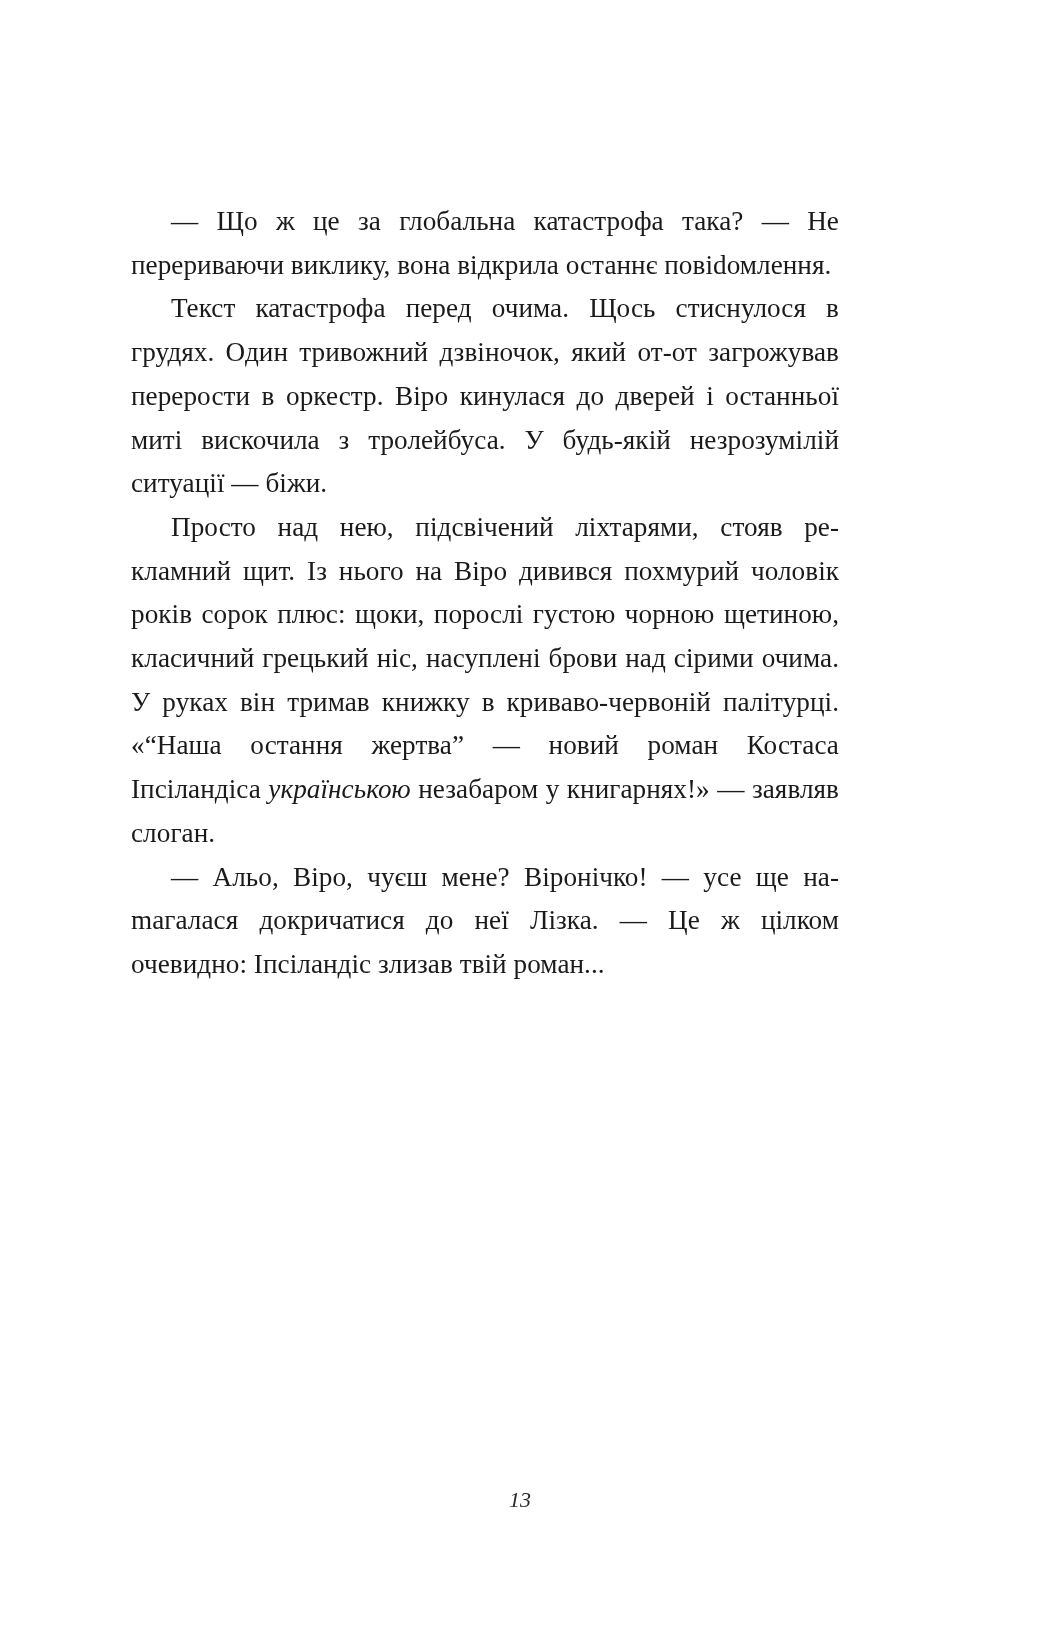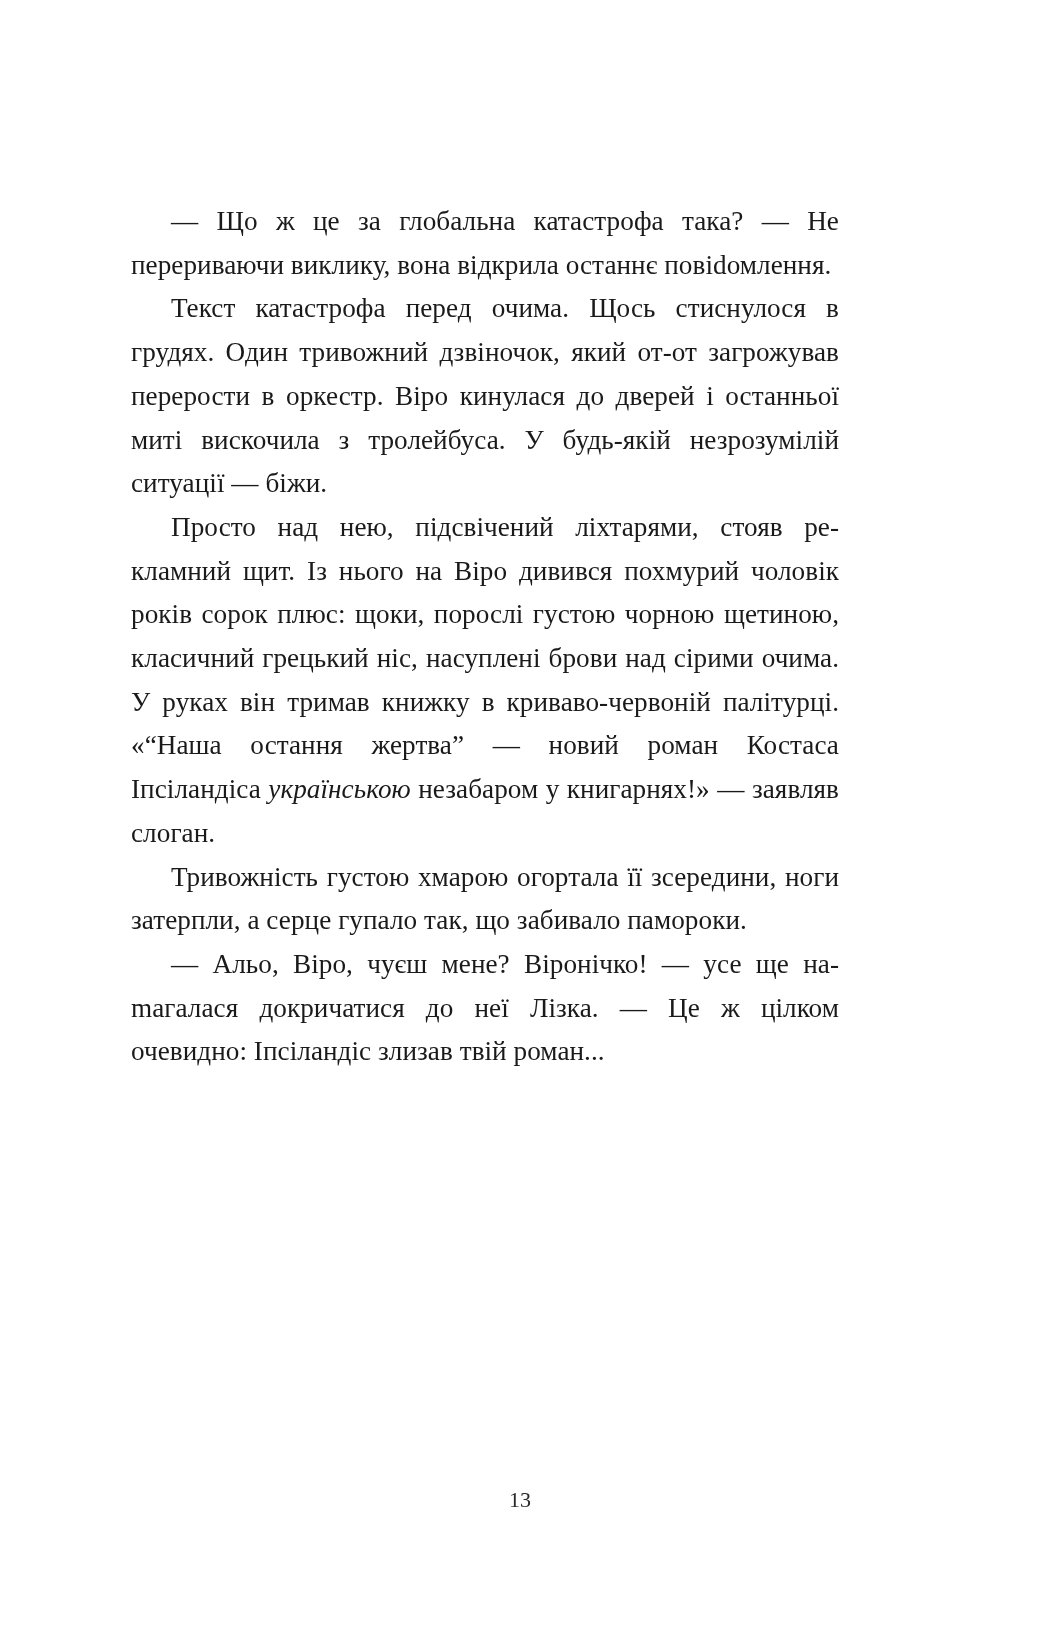--- a/index.html
+++ b/index.html
@@ -48,38 +48,38 @@
   .folio {
     position: absolute;
     left: 0;
     right: 0;
     top: 1487px;
     text-align: center;
     font-size: 22px;
     line-height: 26px;
     color: #2a2a2a;
     font-family: "Liberation Serif", "DejaVu Serif", serif;
+    font-style: italic;
   }
 </style>
 </head>
 <body>
 
 <div class="page">
 
   <div class="text-block">
 
     <p class="para">— Що ж це за глобальна катастрофа така? — Не перериваючи виклику, вона відкрила останнє пові­dомлення.</p>
 
 
     <p class="para">Текст катастрофа перед очима. Щось стиснулося в грудях. Один тривожний дзвіночок, який от-от за­грожував перерости в оркестр. Віро кинулася до две­рей і останньої миті вискочила з тролейбуса. У будь-якій незрозумілій ситуації — біжи.</p>
 
 
     <p class="para"><span>Просто над нею, підсвічений ліхтарями, стояв ре­кламний щит. Із нього на Віро дивився похмурий чо­ловік років сорок плюс: щоки, порослі густою чорною щетиною, класичний грецький ніс, насуплені брови над сірими очима. У руках він тримав книжку в кри­ваво-червоній палітурці. «“Наша остання жертва” — новий роман Костаса Іпсіландіса </span><span class="ital">українською</span><span> незаба­ром у книгарнях!» — заявляв слоган.</span></p>
 
-    <p class="para">Тривожність густою хмарою огортала її зсереди­ни, ноги затерпли, а серце гупало так, що забивало памороки.</p>
 
     <p class="para">— Альо, Віро, чуєш мене? Віронічко! — усе ще на­mагалася докричатися до неї Лізка. — Це ж цілком очевидно: Іпсіландіс злизав твій роман...</p>
 
   </div>
 
   <div class="folio">13</div>
 
 </div>
 
 </body></html>

